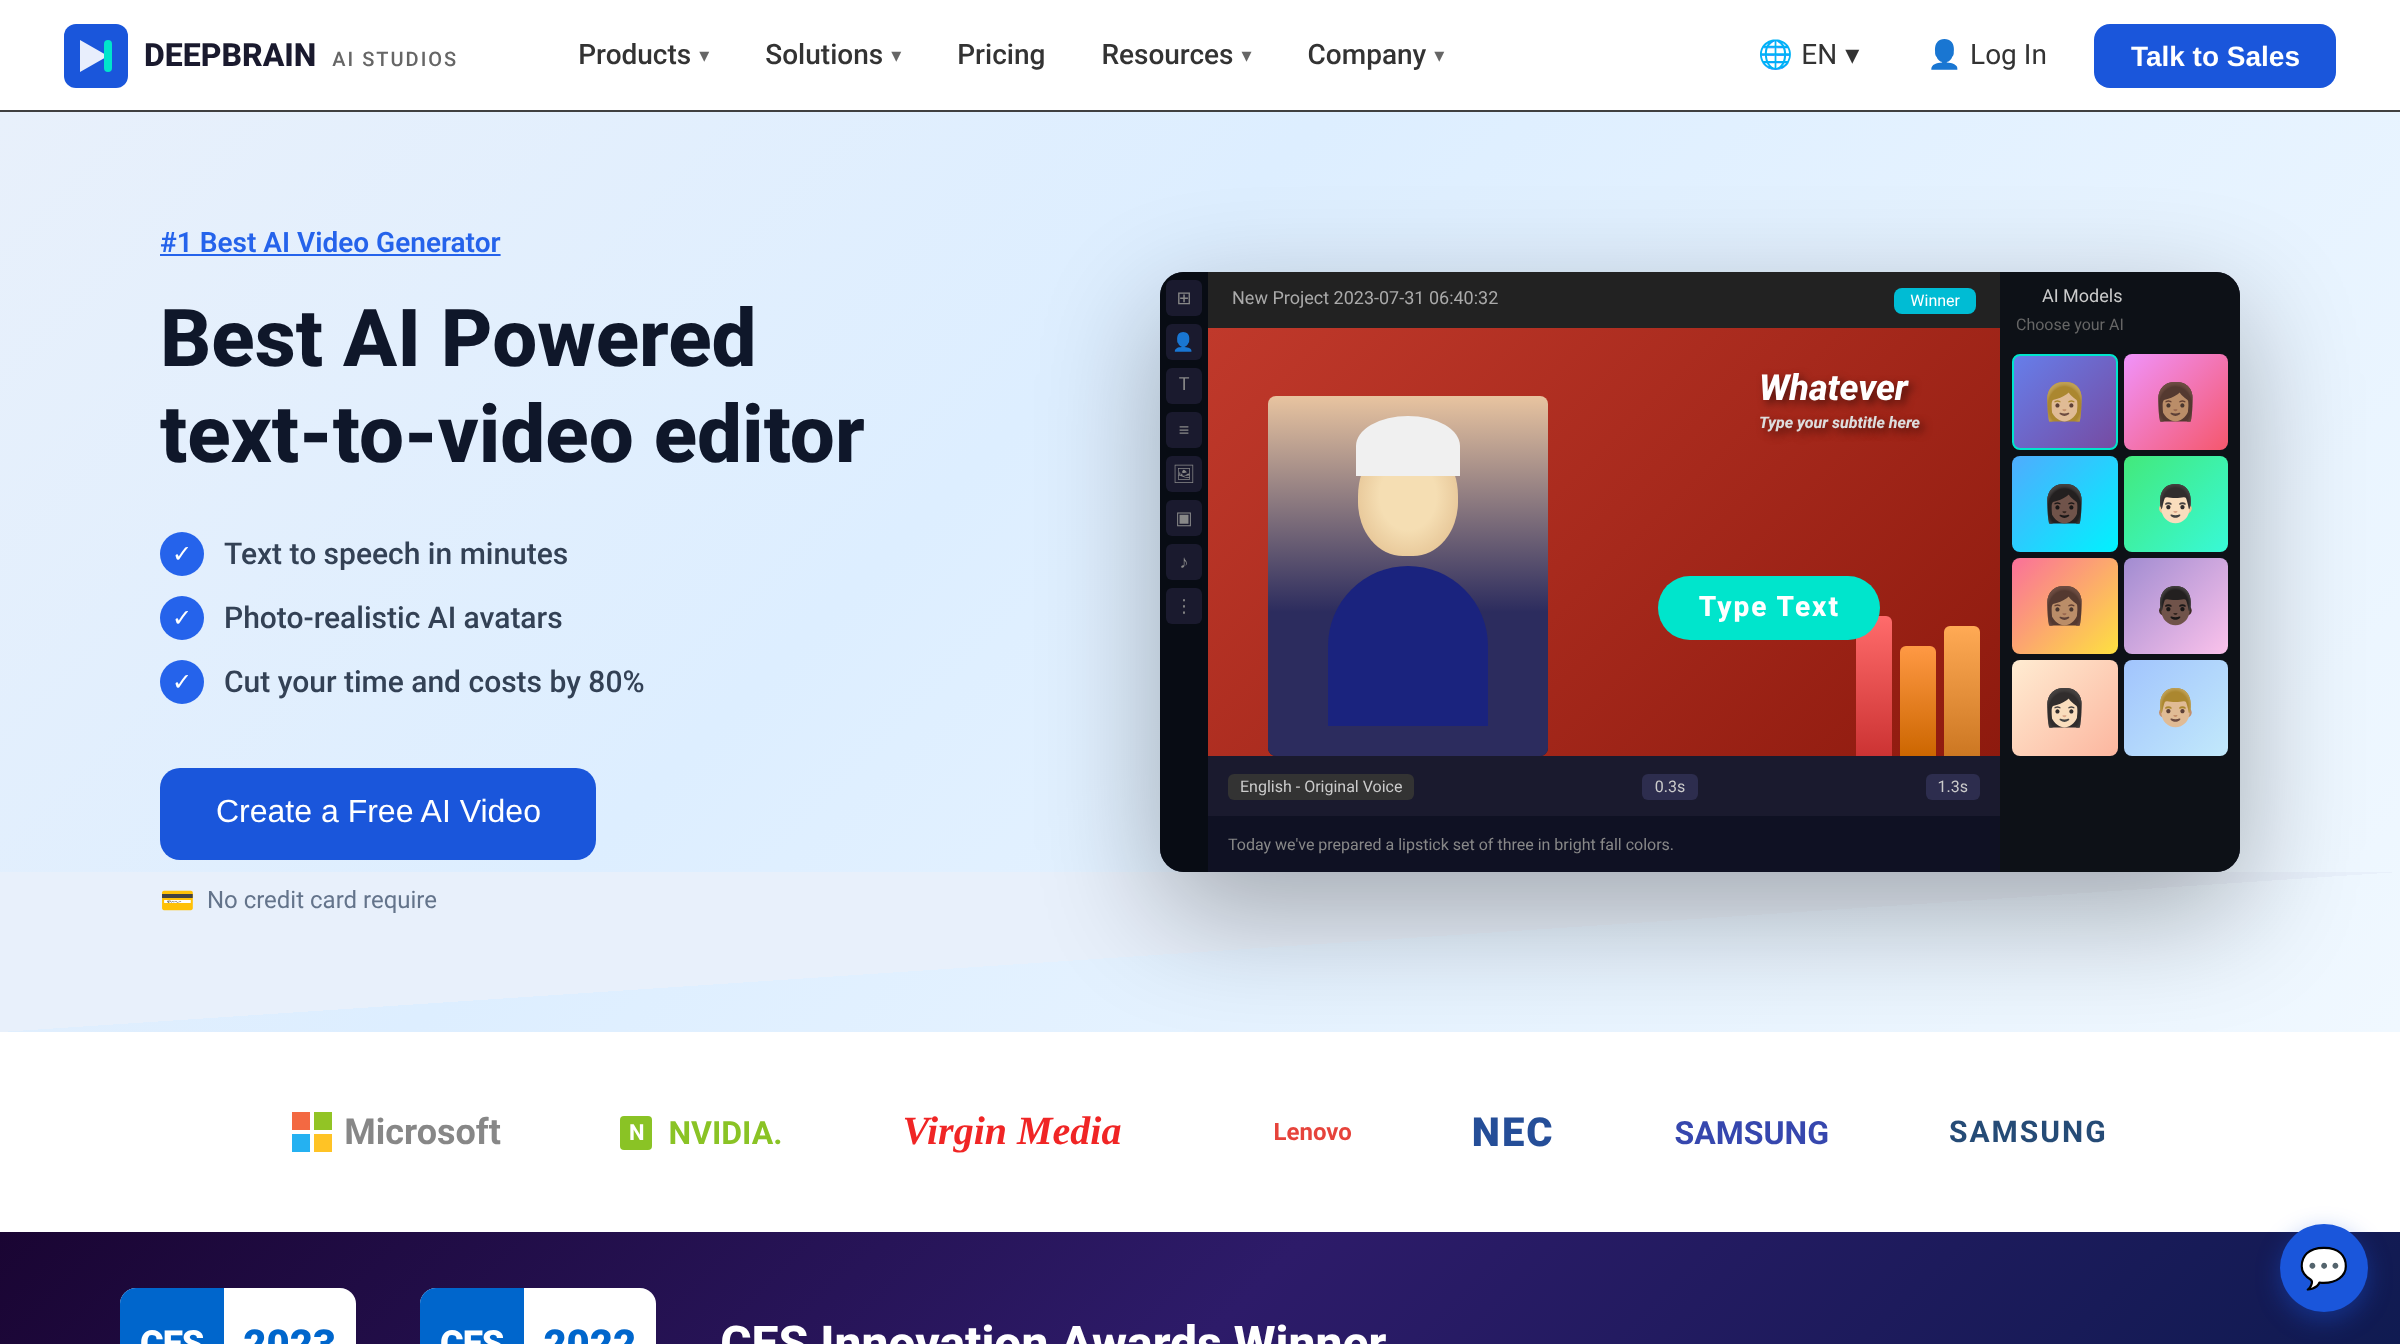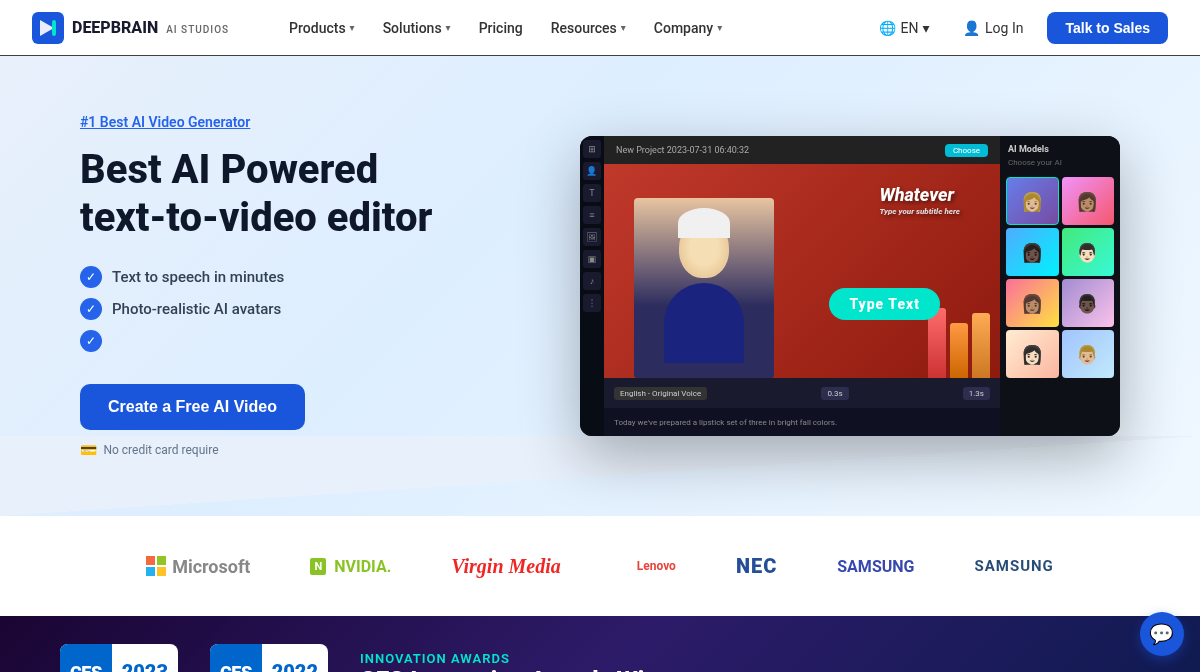--- a/index.html
+++ b/index.html
@@ -143,21 +143,21 @@
       font-size: 12px;
       flex-shrink: 0;
     }
     .cta-btn {
       background: #1a56db;
       color: #fff;
       border: none;
       padding: 14px 28px;
       border-radius: 10px;
       font-size: 16px;
-      font-weight: 700;
+      font-weight: 400;
       cursor: pointer;
       display: inline-block;
       margin-bottom: 12px;
     }
     .no-credit {
       display: flex;
       align-items: center;
       gap: 6px;
       font-size: 12px;
       color: #64748b;
@@ -340,22 +340,22 @@
     
     .ai-models-panel {
       width: 120px;
       background: #0d1117;
       display: flex;
       flex-direction: column;
     }
     .panel-title {
       font-size: 9px;
       color: #ccc;
-      padding: 8px 8px 4px;
-      font-weight: 700;
+      padding: 8px 21px 4px;
+      font-weight: 400;
     }
     .panel-subtitle {
       font-size: 8px;
       color: #666;
       padding: 0 8px 6px;
     }
     .models-grid {
       display: grid;
       grid-template-columns: 1fr 1fr;
       gap: 3px;
@@ -575,20 +575,21 @@
       <li>
         <div class="check-icon">✓</div>
         <span>Text to speech in minutes</span>
       </li>
       <li>
         <div class="check-icon">✓</div>
         <span>Photo-realistic AI avatars</span>
       </li>
       <li>
         <div class="check-icon">✓</div>
+        <span>Cut your time and costs by 80%</span>
       </li>
     </ul>
     <button class="cta-btn">Create a Free AI Video</button>
     <div class="no-credit">
       <span class="card-icon">💳</span>
       <span>No credit card require</span>
     </div>
   </div>
 
   <div class="hero-right">
@@ -601,21 +602,21 @@
         <div class="side-icon">≡</div>
         <div class="side-icon">🖼</div>
         <div class="side-icon">▣</div>
         <div class="side-icon">♪</div>
         <div class="side-icon">⋮</div>
       </div>
 
       <div class="app-main">
         <div class="app-topbar">
           <span class="app-topbar-title">New Project 2023-07-31 06:40:32</span>
-          <span class="app-export-btn">Choose</span>
+          <span class="app-export-btn">Winner</span>
         </div>
         <div class="app-video-area">
           <div class="video-avatar">
             <div class="avatar-figure">
               <div class="avatar-face">
                 <div class="avatar-hair"></div>
               </div>
               <div class="avatar-body"></div>
             </div>
           </div>
@@ -706,20 +707,19 @@
 <section class="ces-section">
   <div class="ces-badge">
     <div class="ces-blue">CES</div>
     <div class="ces-year">2023</div>
   </div>
   <div class="ces-badge">
     <div class="ces-blue">CES</div>
     <div class="ces-year">2022</div>
   </div>
   <div>
-    <div class="ces-innovation">Innovation Awards</div>
     <div class="ces-text">CES Innovation Awards Winner</div>
   </div>
 </section>
 
 <div class="chat-widget">
   <span>💬</span>
 </div>
 
 </body></html>

